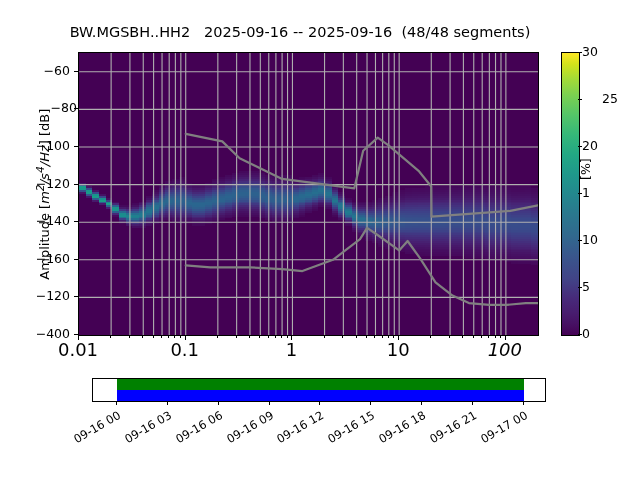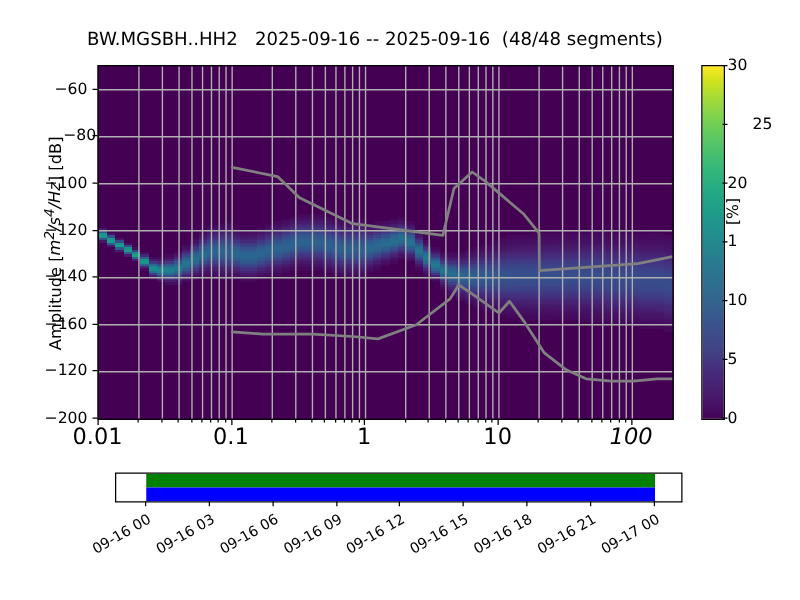--- a/index.html
+++ b/index.html
@@ -159,21 +159,21 @@
       <div class="abs ytick-label" style="top: 138px; left: 4px; width: 66px;">−100</div>
       <div class="abs ytick-mark" style="top: 146px;"></div>
       <div class="abs ytick-label" style="top: 175.6px; left: 4px; width: 66px;">−120</div>
       <div class="abs ytick-mark" style="top: 183.6px;"></div>
       <div class="abs ytick-label" style="top: 213.2px; left: 4px; width: 66px;">−140</div>
       <div class="abs ytick-mark" style="top: 221.2px;"></div>
       <div class="abs ytick-label" style="top: 250.8px; left: 4px; width: 66px;">−160</div>
       <div class="abs ytick-mark" style="top: 258.8px;"></div>
       <div class="abs ytick-label" style="top: 288.4px; left: 4px; width: 66px;">−120</div>
       <div class="abs ytick-mark" style="top: 296.4px;"></div>
-      <div class="abs ytick-label" style="top: 326px; left: 4px; width: 66px;">−200</div>
+      <div class="abs ytick-label" style="top: 326px; left: 4px; width: 66px;">−400</div>
       <div class="abs ytick-mark" style="top: 334px;"></div>
     </div>
 
   <div class="abs" id="axes">
     <svg id="axes-svg" width="459" height="282" viewBox="0 0 459 282" style="position:absolute;left:0;top:0;display:block;">
       <g id="hist-layer">
           <rect x="0.00" y="139.12" width="6.65" height="1.88" fill="rgb(71,21,103)" shape-rendering="crispEdges"></rect>
           <rect x="0.00" y="137.24" width="6.65" height="1.88" fill="rgb(54,79,140)" shape-rendering="crispEdges"></rect>
           <rect x="0.00" y="135.36" width="6.65" height="1.88" fill="rgb(24,152,139)" shape-rendering="crispEdges"></rect>
           <rect x="0.00" y="133.48" width="6.65" height="1.88" fill="rgb(24,155,138)" shape-rendering="crispEdges"></rect>

